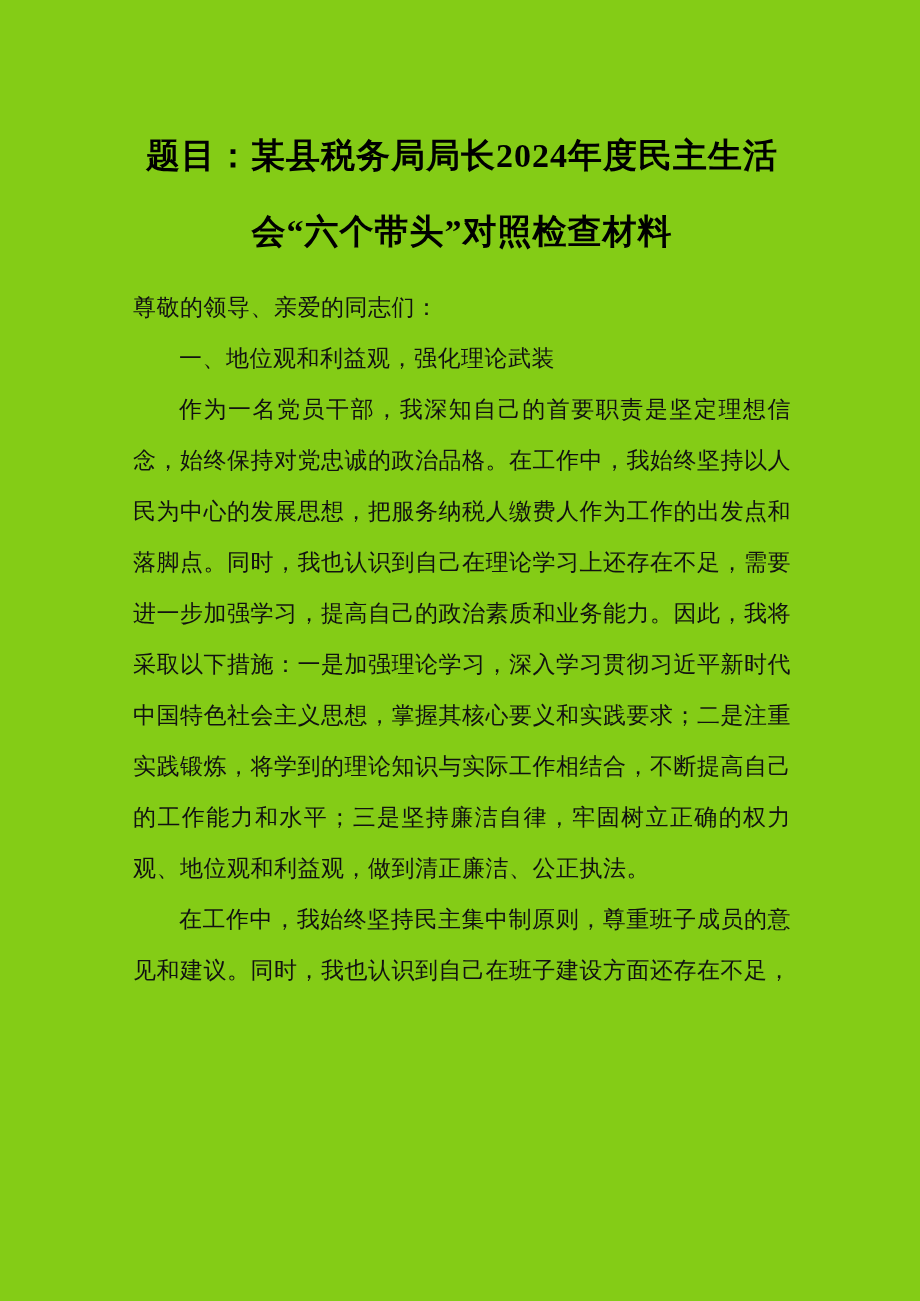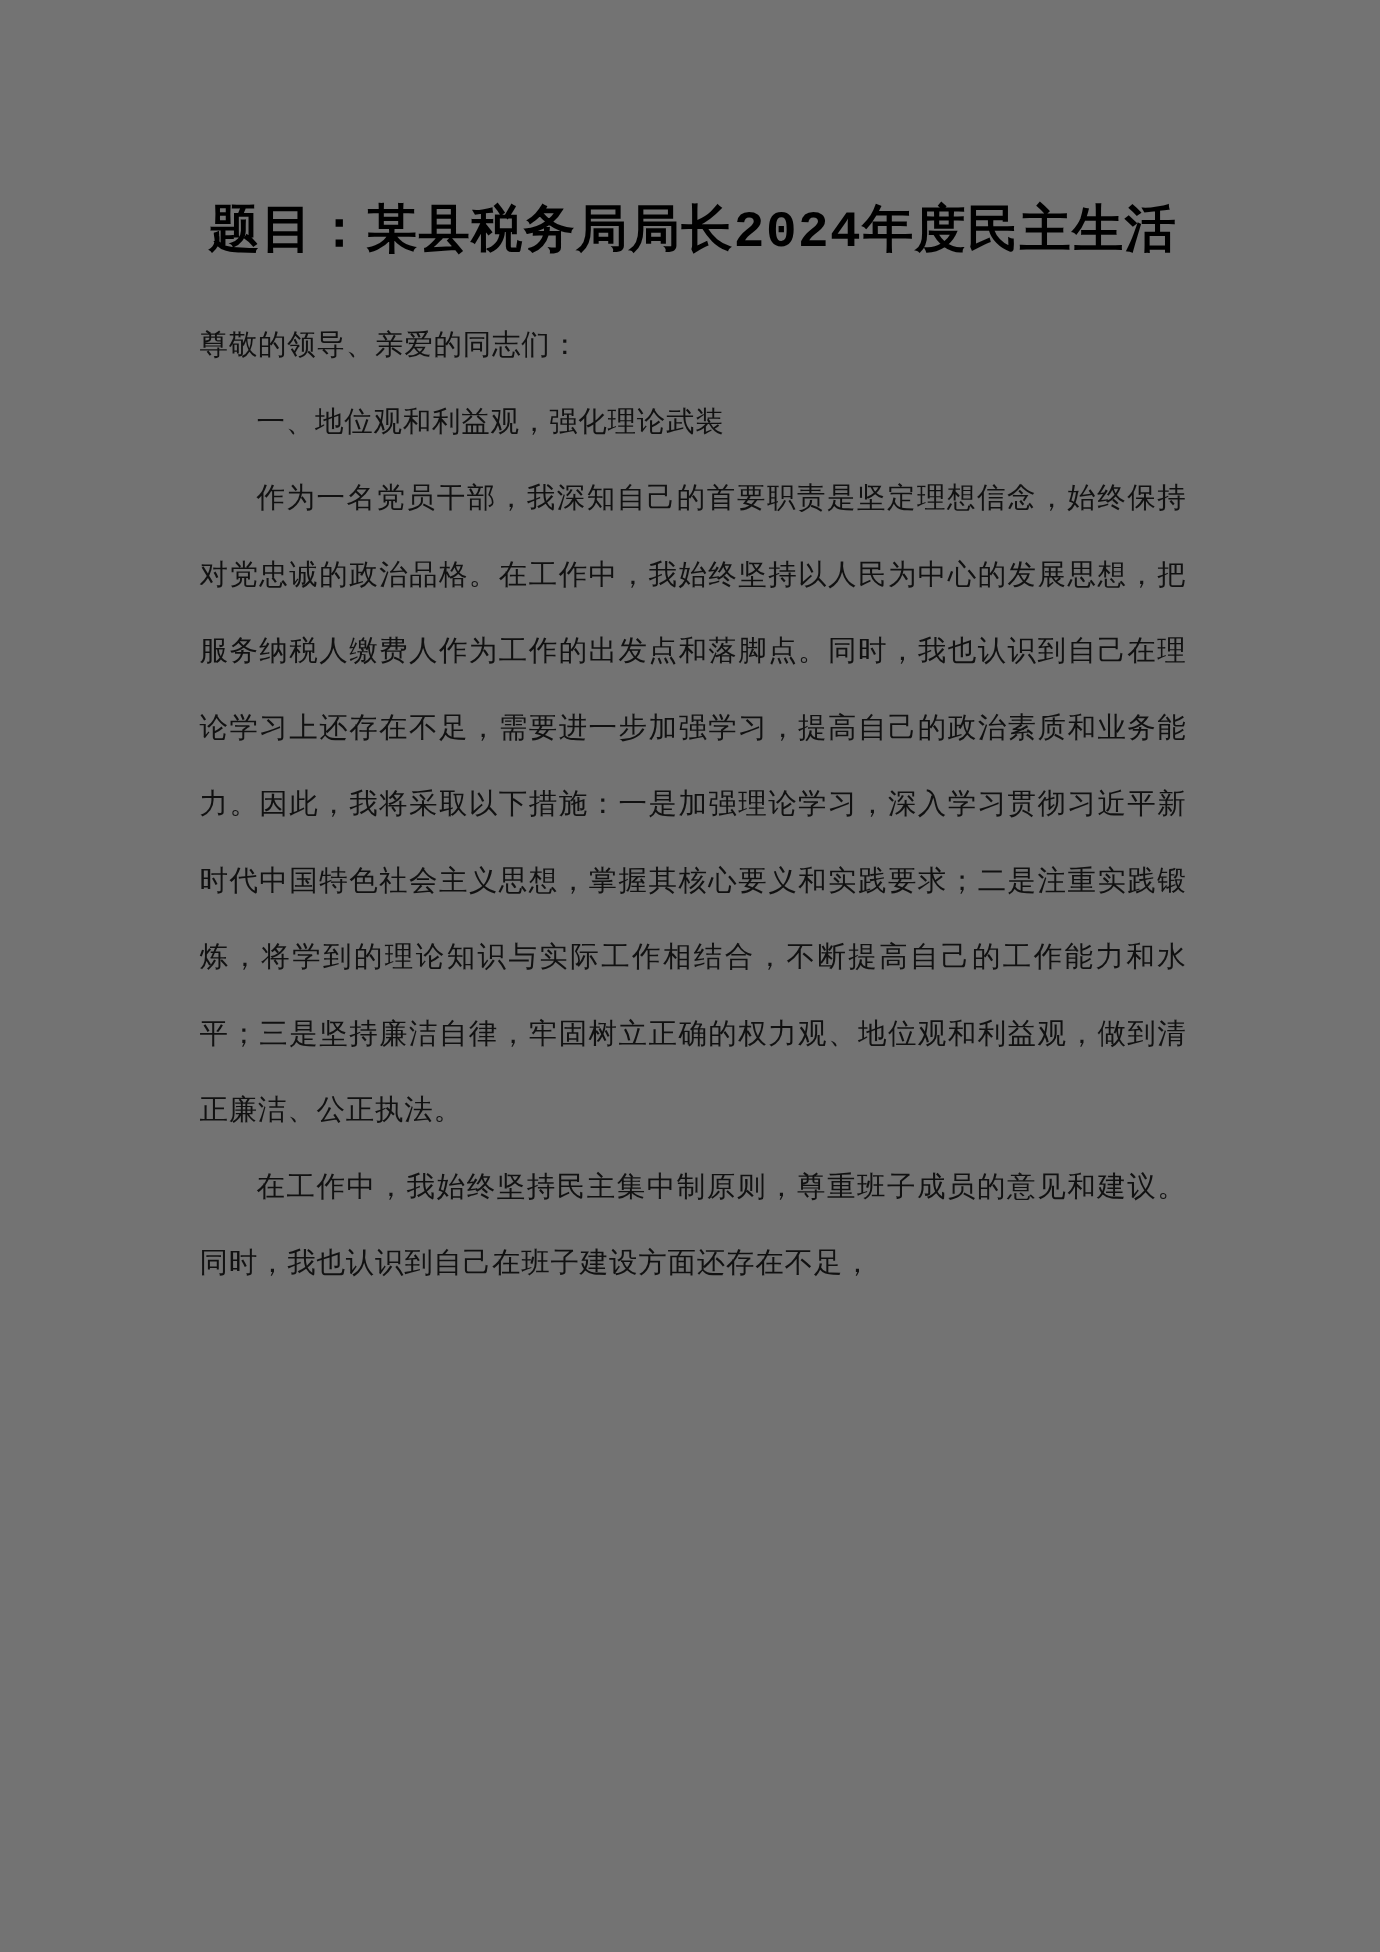--- a/index.html
+++ b/index.html
@@ -5,42 +5,42 @@
   * { box-sizing: border-box; }
   html, body {
     margin: 0;
     padding: 0;
     background: #ffffff;
   }
   .page {
     position: relative;
     width: 920px;
     height: 1301px;
-    background: #737373;
+    background: #84cc16;
     overflow: hidden;
-    font-family: Liberation Mono, monospace;
+    font-family: Liberation Serif, serif;
     color: #111111;
   }
   .content {
     position: absolute;
     left: 133px;
     top: 118px;
     width: 658px;
   }
   .doc-title {
     font-size: 34px;
     font-weight: 700;
     line-height: 76px;
     text-align: center;
     color: #000000;
     letter-spacing: 1px;
   }
   .doc-body {
     margin-top: 12px;
-    font-size: 19px;
+    font-size: 23px;
     line-height: 51px;
     text-align: justify;
     text-justify: inter-ideograph;
     letter-spacing: 0.5px;
   }
   .doc-body p {
     margin: 0;
   }
   .doc-body p.indent {
     text-indent: 2em;
@@ -50,20 +50,21 @@
   }
 </style>
 </head>
 <body>
 
 <div class="page">
   <div class="content">
 
     <div class="doc-title">
       <div>题目：某县税务局局长2024年度民主生活</div>
+      <div>会“六个带头”对照检查材料</div>
     </div>
 
     <div class="doc-body">
       <p>尊敬的领导、亲爱的同志们：</p>
 
 
       <p class="indent">一、地位观和利益观，强化理论武装</p>
 
       <p class="indent">作为一名党员干部，我深知自己的首要职责是坚定理想信念，始终保持对党忠诚的政治品格。在工作中，我始终坚持以人民为中心的发展思想，把服务纳税人缴费人作为工作的出发点和落脚点。同时，我也认识到自己在理论学习上还存在不足，需要进一步加强学习，提高自己的政治素质和业务能力。因此，我将采取以下措施：一是加强理论学习，深入学习贯彻习近平新时代中国特色社会主义思想，掌握其核心要义和实践要求；二是注重实践锻炼，将学到的理论知识与实际工作相结合，不断提高自己的工作能力和水平；三是坚持廉洁自律，牢固树立正确的权力观、地位观和利益观，做到清正廉洁、公正执法。</p>
 

